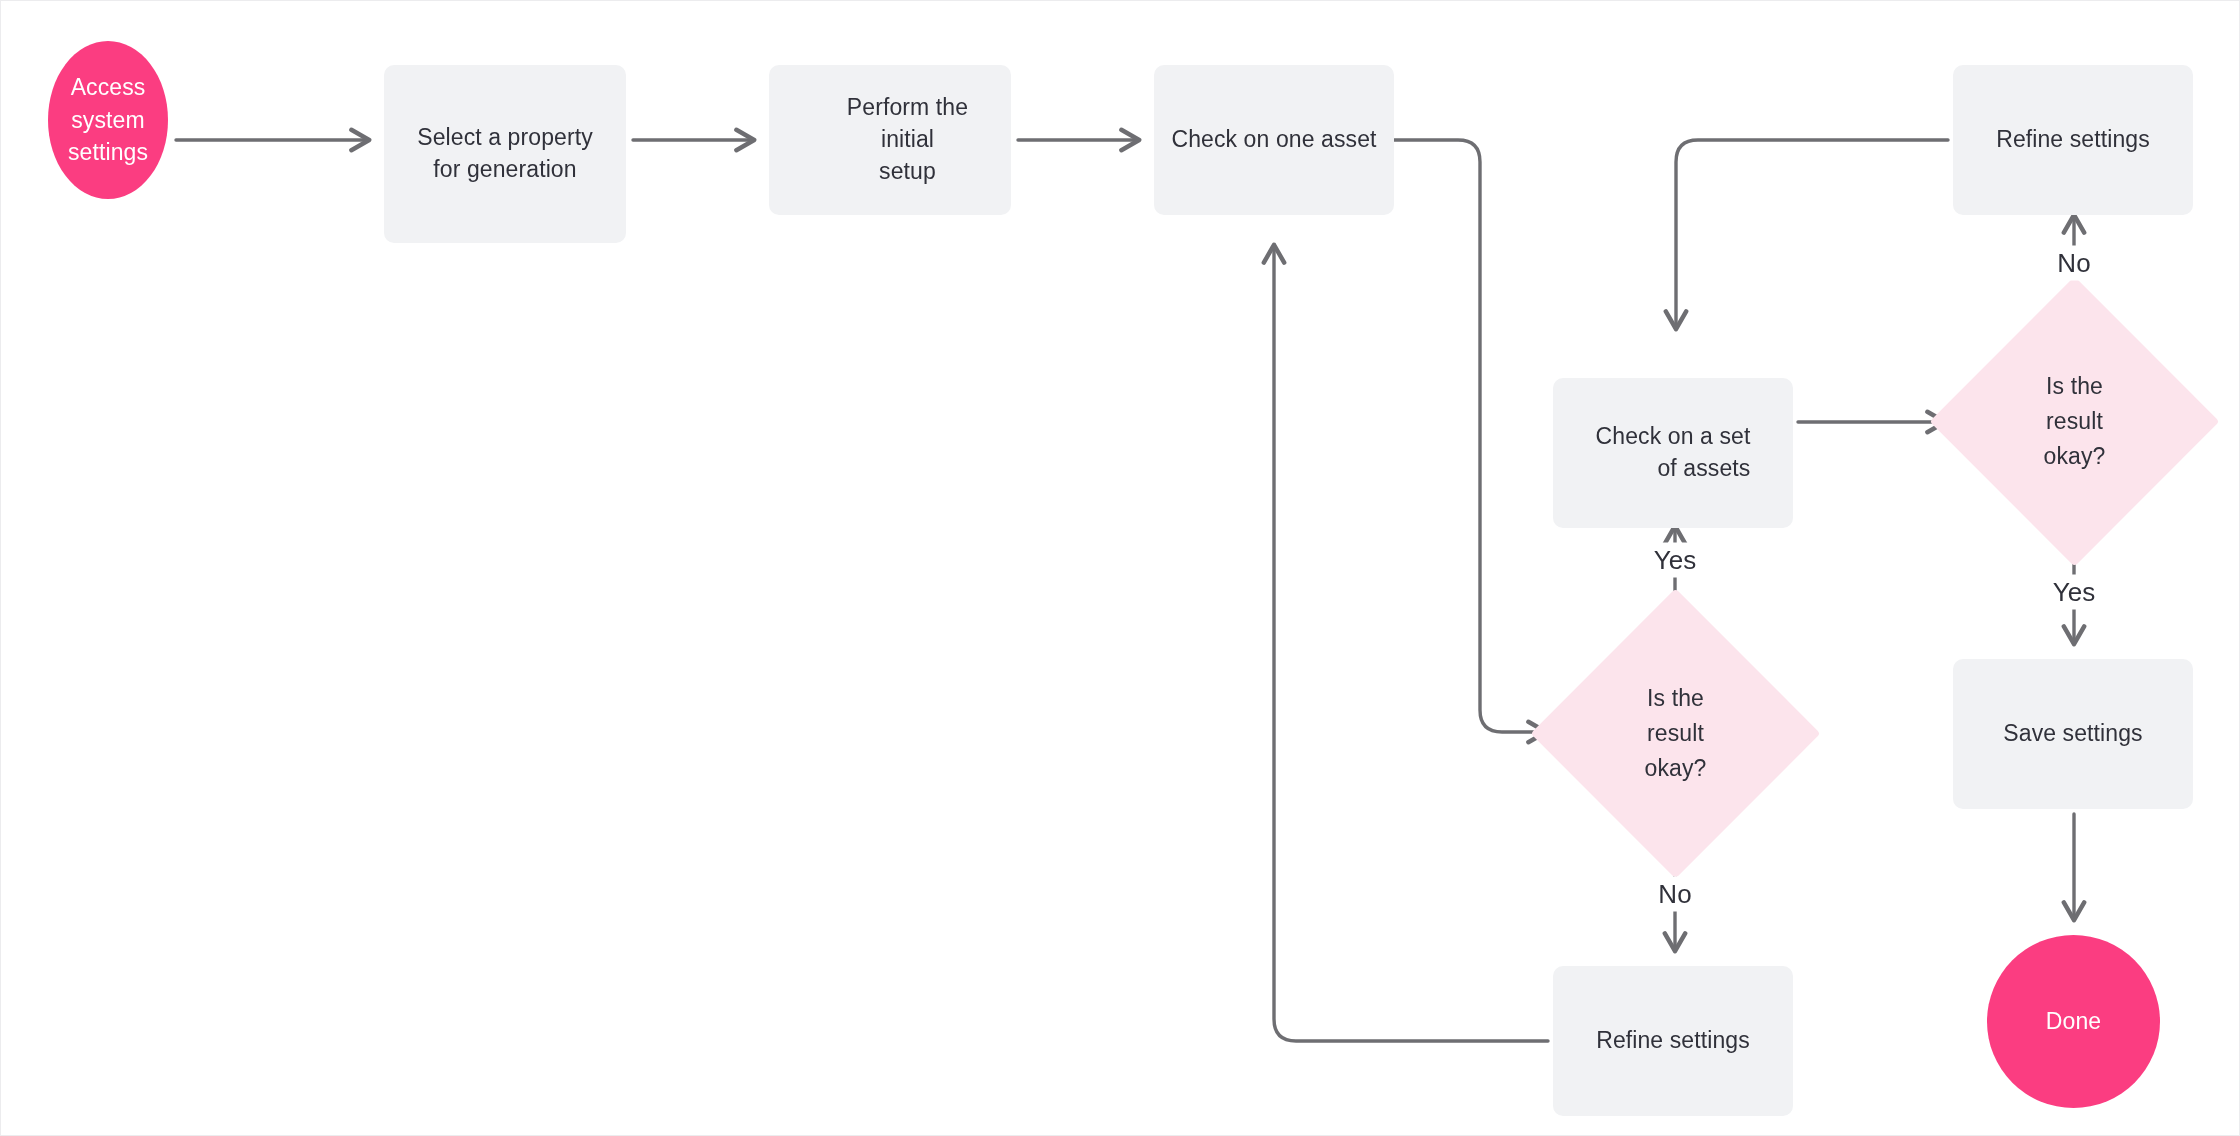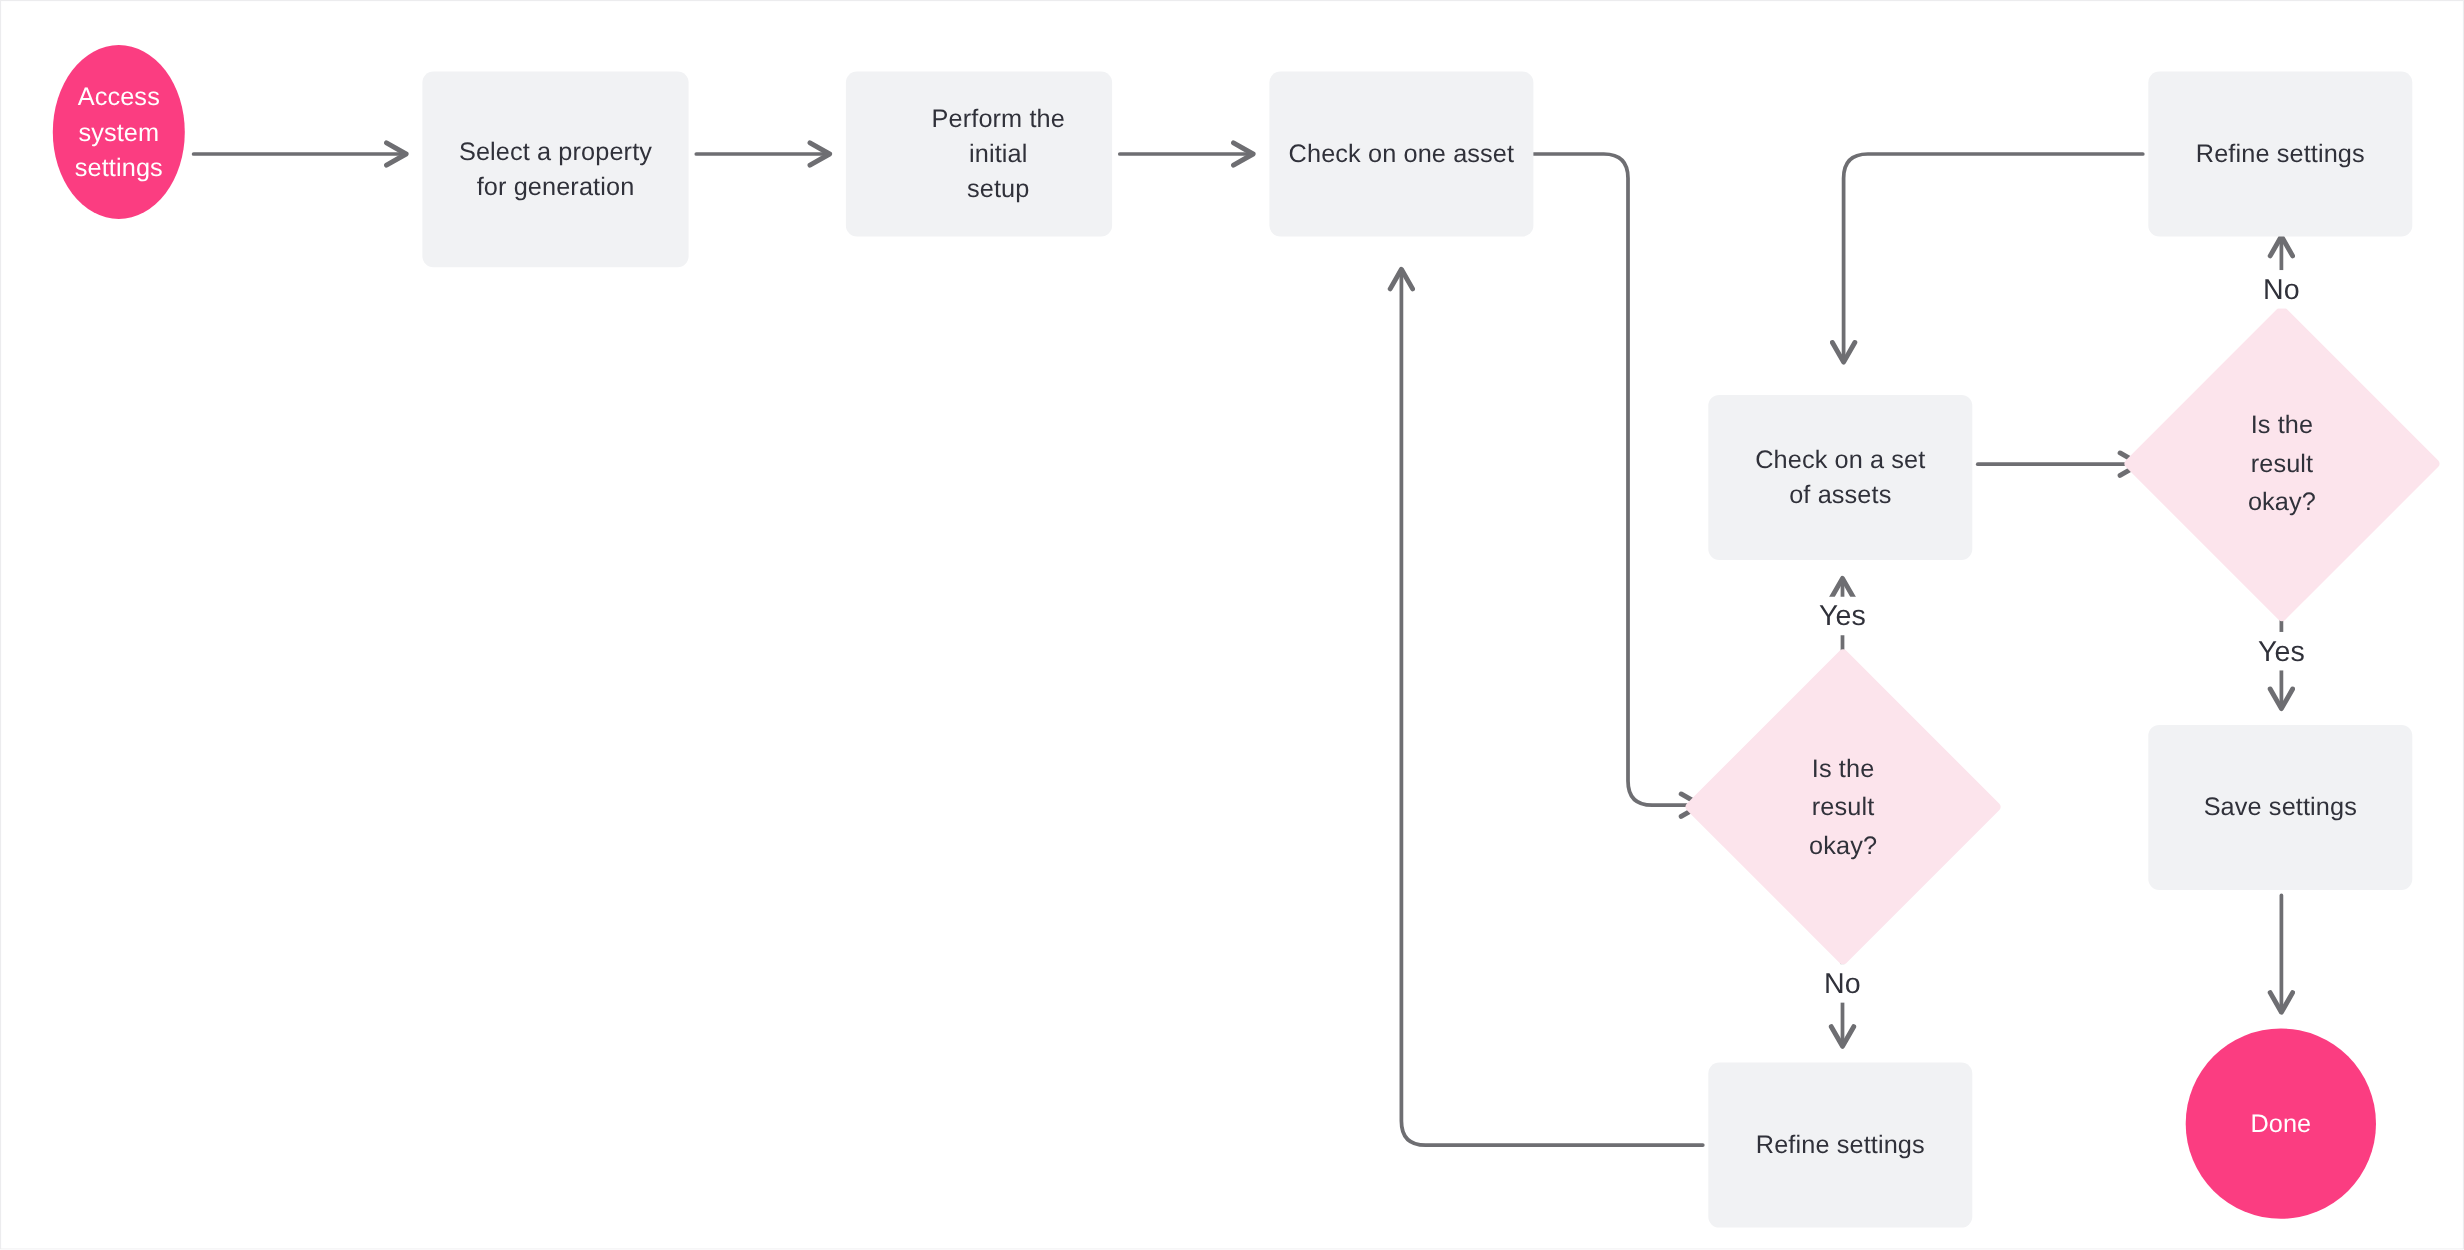--- a/index.html
+++ b/index.html
@@ -155,21 +155,21 @@
     <span class="diamond-shape"></span>
     <span class="diamond-label" style="white-space:pre-line;">Is the
 result
 okay?</span>
   </div>
 
   <div class="node node-process" style="left:1552px; top:965px; width:240px; height:150px;">
     <span style="white-space:pre-line;">Refine settings</span>
   </div>
 
-  <div class="node node-process" style="left:1552px; top:358px; width:240px; height:150px;">
+  <div class="node node-process" style="left:1552px; top:377px; width:240px; height:150px;text-align:right;">
     <span style="white-space:pre-line;">Check on a set
 of assets</span>
   </div>
 
   <div class="node node-decision" style="left:1971px; top:318px; width:205px; height:205px;">
     <span class="diamond-shape"></span>
     <span class="diamond-label" style="white-space:pre-line;">Is the
 result
 okay?</span>
   </div>

